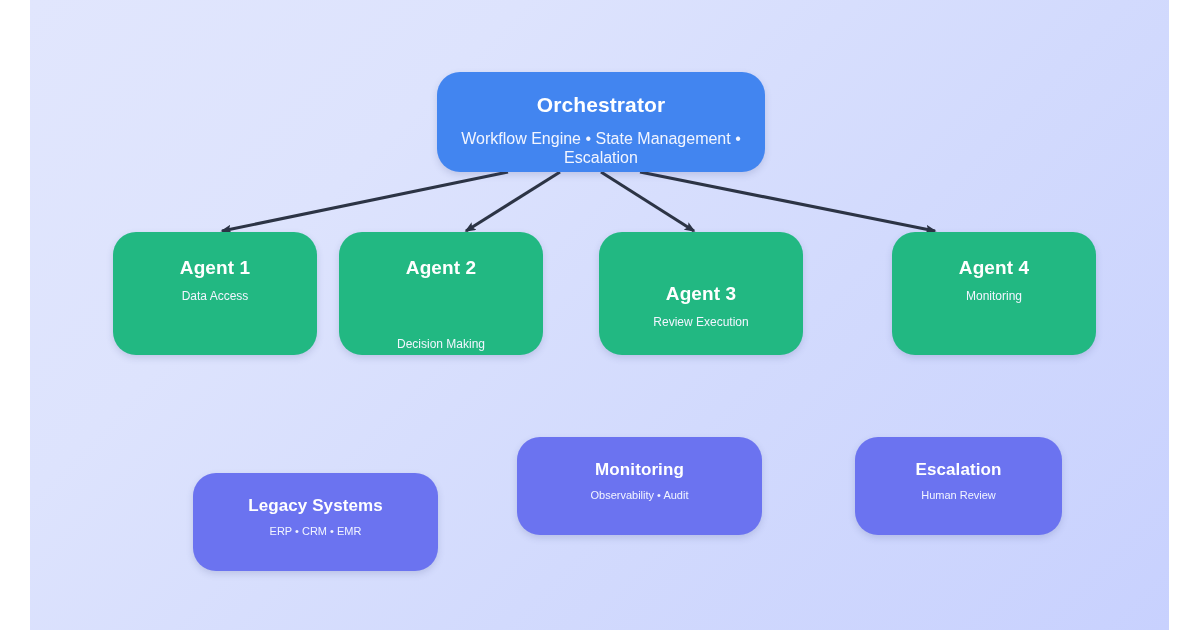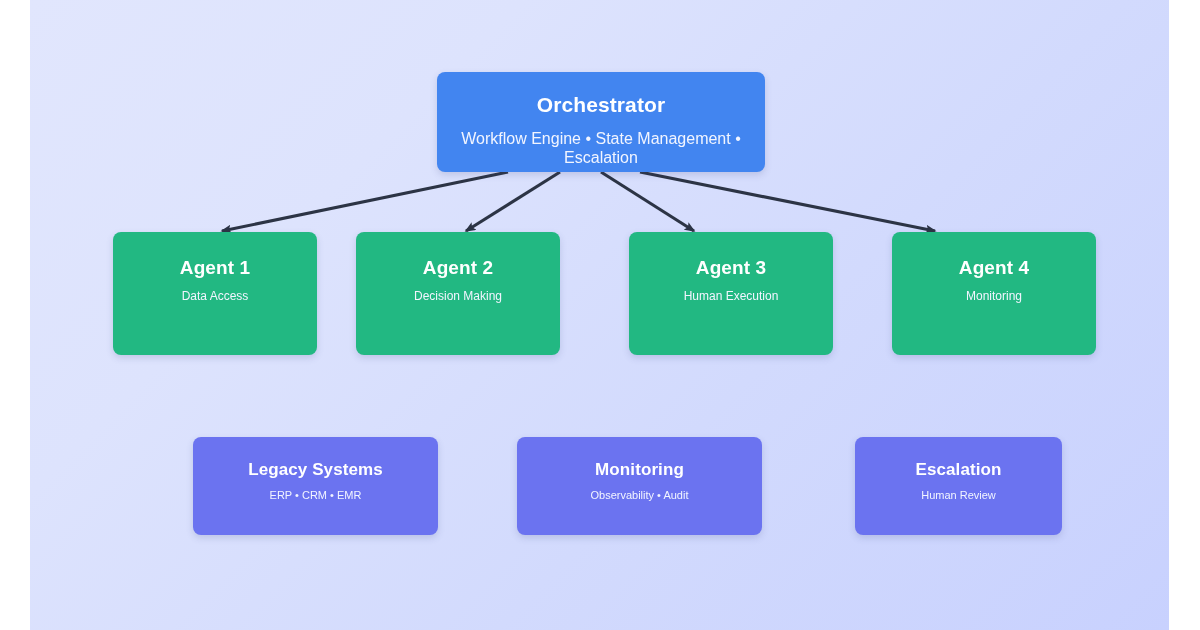--- a/index.html
+++ b/index.html
@@ -40,21 +40,21 @@
   }
 
   .node {
     position: absolute;
     box-sizing: border-box;
     display: flex;
     flex-direction: column;
     align-items: center;
     justify-content: center;
     text-align: center;
-    border-radius: 8px;
+    border-radius: 23px;
     color: #ffffff;
     box-shadow: 0 3px 7px rgba(60, 70, 130, 0.18);
   }
 
   .node .node-title {
     font-size: 21px;
     font-weight: bold;
     letter-spacing: 0.1px;
     line-height: 1.1;
     color: #ffffff;
@@ -89,36 +89,36 @@
     width: 204px;
     height: 123px;
     background: #22b882;
     justify-content: flex-start;
     padding-top: 26px;
   }
   .agent-node .node-title { font-size: 19px; }
   .agent-node .node-sub { font-size: 12px; margin-top: 10px; }
 
   #node-agent-1 { left: 113px; }
-  #node-agent-2 { left: 356px; }
-  #node-agent-3 { left: 629px; }
+  #node-agent-2 { left: 339px; gap: 48px; }
+  #node-agent-3 { left: 599px; justify-content: center; }
   #node-agent-4 { left: 892px; }
 
   
   .support-node {
     top: 437px;
     height: 98px;
     background: #6b73f0;
     justify-content: flex-start;
     padding-top: 24px;
   }
   .support-node .node-title { font-size: 17px; }
   .support-node .node-sub { font-size: 11px; margin-top: 9px; }
 
-  #node-legacy-systems { left: 193px; width: 245px; }
+  #node-legacy-systems { left: 193px; width: 245px; margin-top: 36px; }
   #node-monitoring-support { left: 517px; width: 245px; }
   #node-escalation { left: 855px; width: 207px; }
 </style>
 </head>
 <body>
 
 <div id="diagram-root">
 
   <div id="canvas"></div>
 
@@ -146,21 +146,21 @@
     <div class="node-sub">Data Access</div>
   </div>
 
   <div class="node agent-node" id="node-agent-2">
     <div class="node-title">Agent 2</div>
     <div class="node-sub">Decision Making</div>
   </div>
 
   <div class="node agent-node" id="node-agent-3">
     <div class="node-title">Agent 3</div>
-    <div class="node-sub">Human Execution</div>
+    <div class="node-sub">Review Execution</div>
   </div>
 
   <div class="node agent-node" id="node-agent-4">
     <div class="node-title">Agent 4</div>
     <div class="node-sub">Monitoring</div>
   </div>
 
   <div class="node support-node" id="node-legacy-systems">
     <div class="node-title">Legacy Systems</div>
     <div class="node-sub">ERP • CRM • EMR</div>

